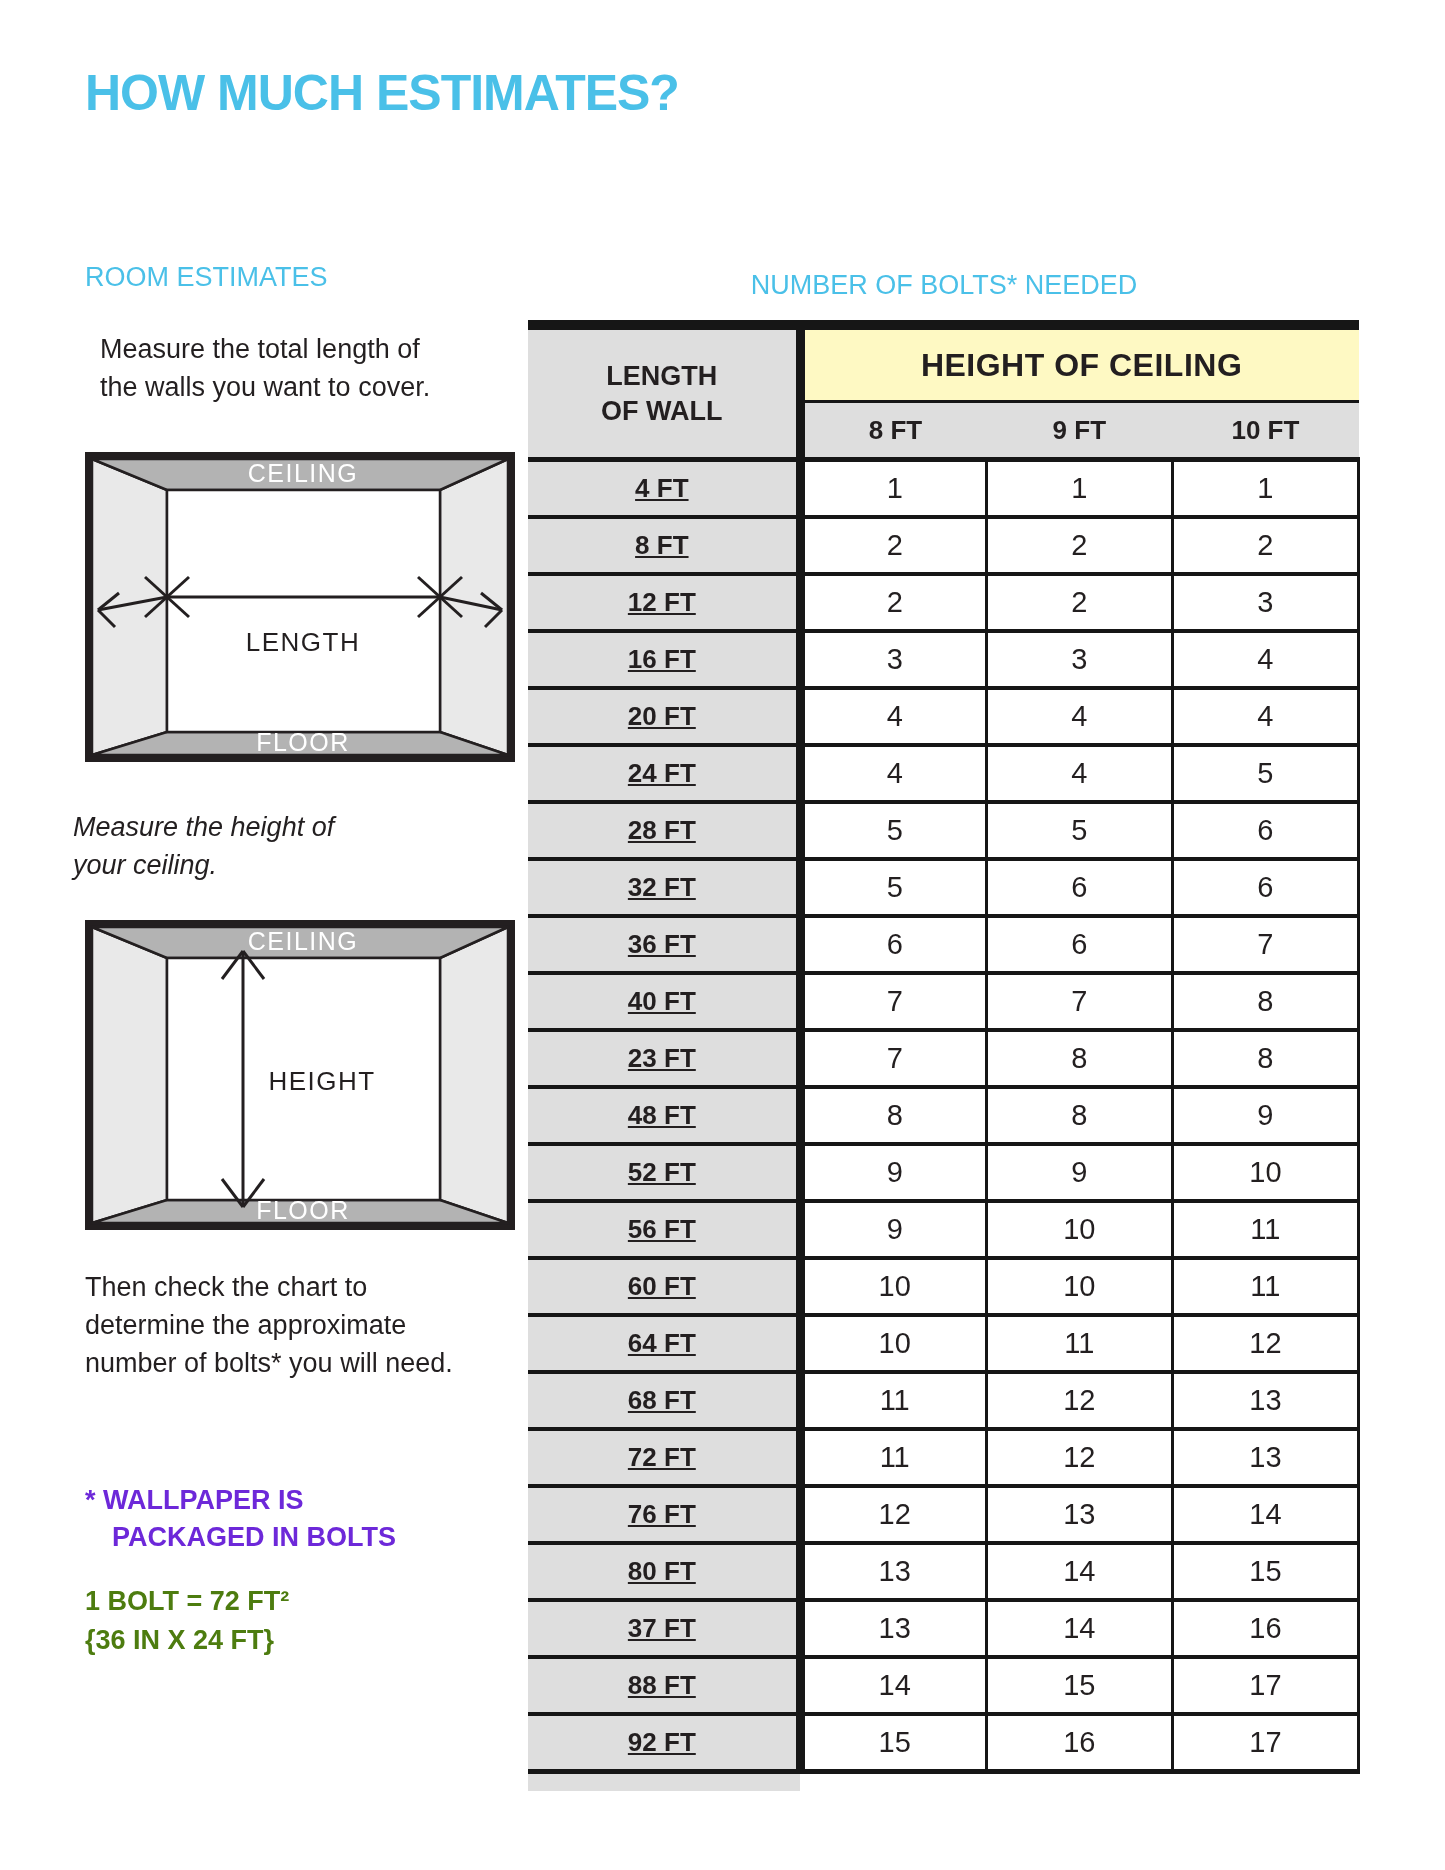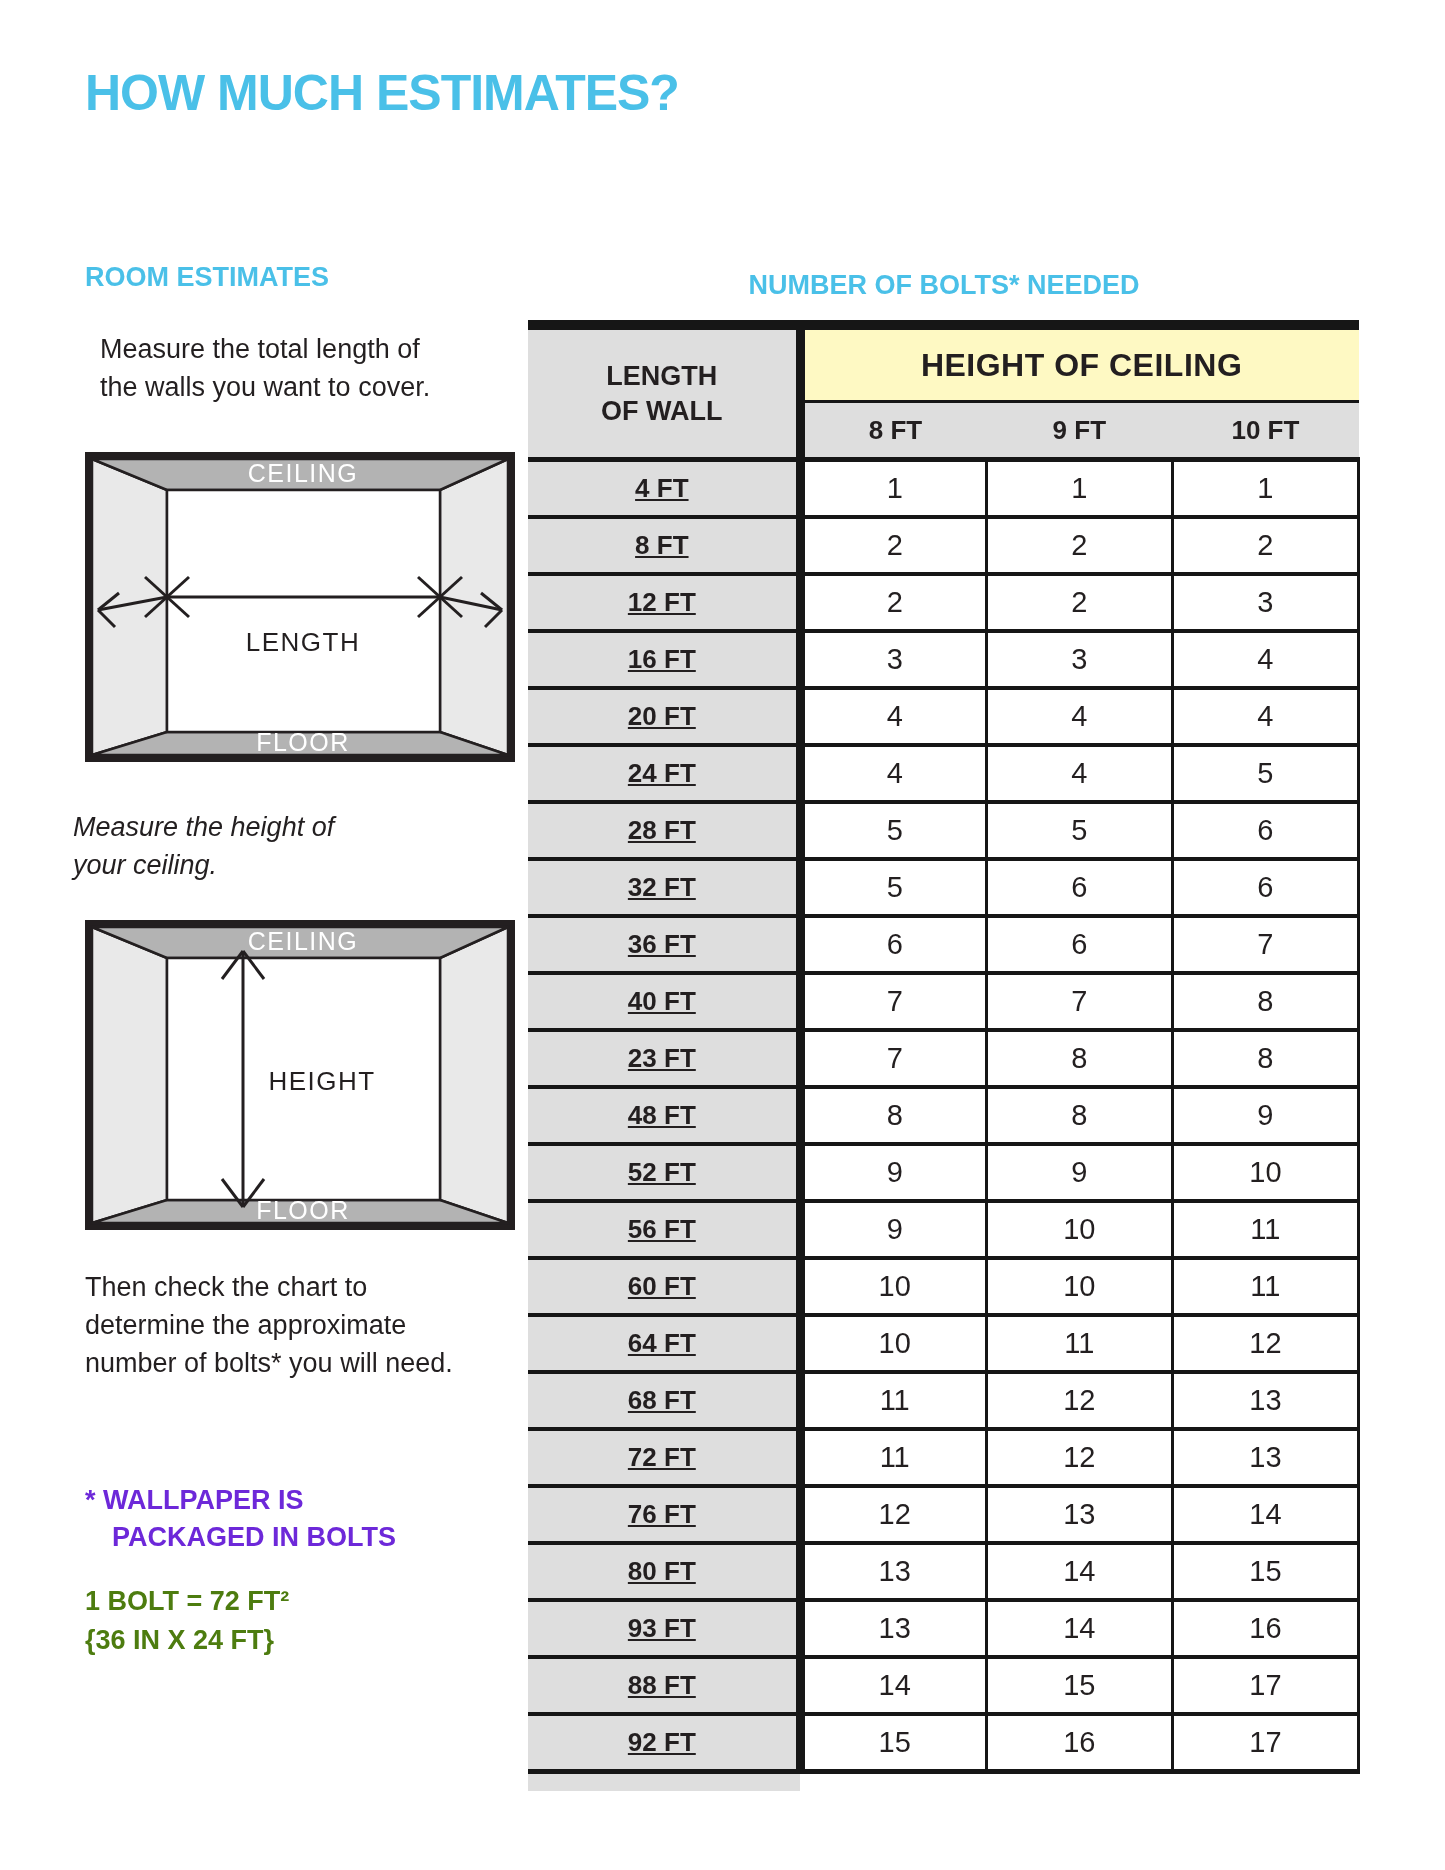--- a/index.html
+++ b/index.html
@@ -6,21 +6,21 @@
   body{
     width:1445px;height:1870px;background:#ffffff;position:relative;
     font-family:"Liberation Sans",sans-serif;color:#231f20;overflow:hidden;
   }
   .abs{position:absolute;}
   .page-title{
     left:85px;top:64px;margin:0;font-size:50px;font-weight:bold;
     letter-spacing:-1px;color:#4ac0e8;white-space:nowrap;
   }
   .section-heading{
-    margin:0;font-size:27px;font-weight:bold;color:#4ac0e8;letter-spacing:0px;white-space:nowrap;
+    margin:0;font-size:27px;font-weight:normal;color:#4ac0e8;letter-spacing:0px;white-space:nowrap;
   }
   .room-estimates-heading{left:85px;top:262px;}
   .table-heading{left:528px;top:262px;width:832px;text-align:center;margin-top:8px;}
   .step-text{
     margin:0;font-size:27px;line-height:38px;white-space:pre-line;color:#231f20;
   }
   .step1{left:85px;top:330px;margin-left:15px;}
   .step2{left:73px;top:808px;font-style:italic;}
   .step3{left:85px;top:1268px;}
   .footnote{
@@ -271,21 +271,21 @@
           <td class="bolt-cell">13</td>
           <td class="bolt-cell">14</td>
         </tr>
         <tr>
           <th class="row-label">80 FT</th>
           <td class="bolt-cell">13</td>
           <td class="bolt-cell">14</td>
           <td class="bolt-cell">15</td>
         </tr>
         <tr>
-          <th class="row-label">93 FT</th>
+          <th class="row-label">37 FT</th>
           <td class="bolt-cell">13</td>
           <td class="bolt-cell">14</td>
           <td class="bolt-cell">16</td>
         </tr>
         <tr>
           <th class="row-label">88 FT</th>
           <td class="bolt-cell">14</td>
           <td class="bolt-cell">15</td>
           <td class="bolt-cell">17</td>
         </tr>

